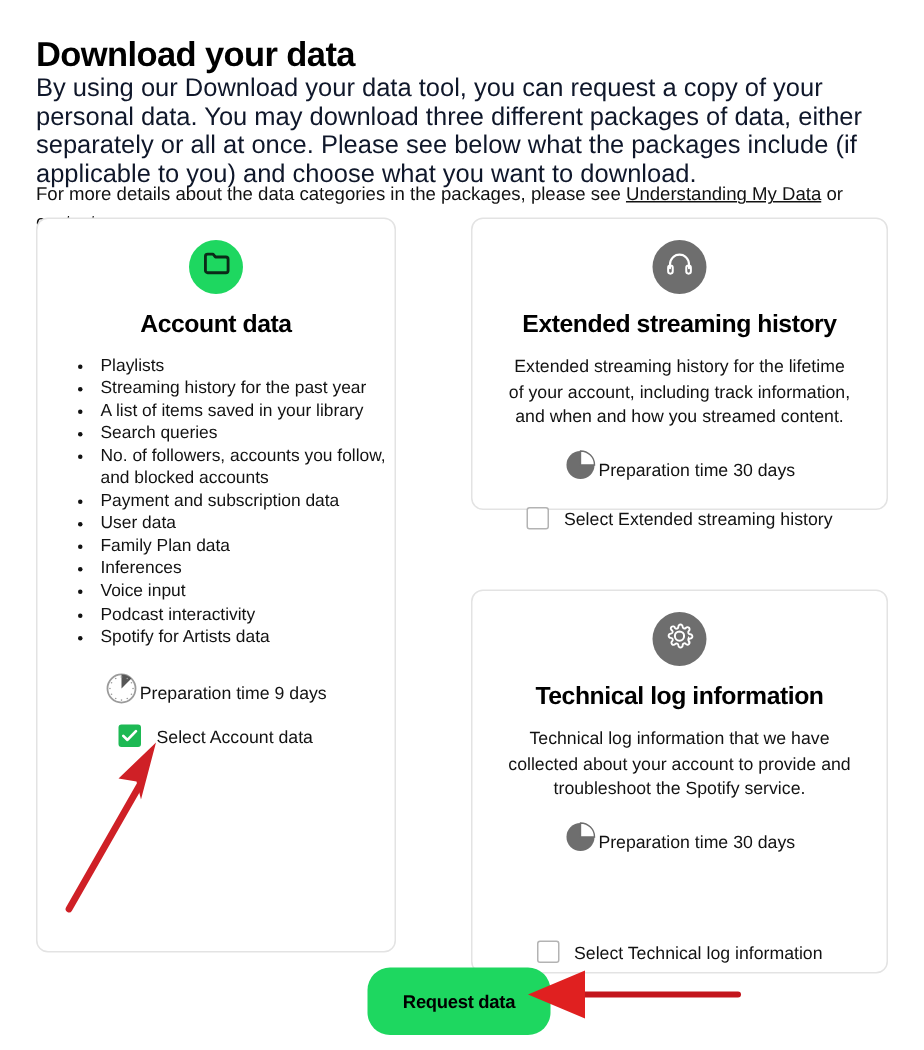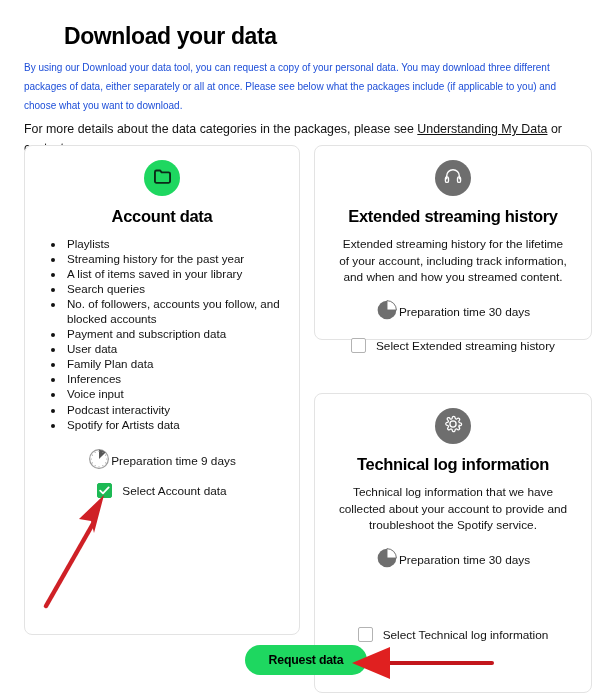--- a/index.html
+++ b/index.html
@@ -11,42 +11,42 @@
     font-family: "Liberation Sans", sans-serif;
     color: #121212;
     overflow: hidden;
   }
   .page { position: relative; width: 616px; height: 700px; }
 
   
   .page-title {
     position: absolute; left: 24px; top: 6px;
     font-size: 23px; font-weight: bold; letter-spacing: -0.4px;
-    color: #000000; line-height: 30px; margin-left: 40px;
+    color: #000000; line-height: 30px;
   }
   .intro {
-    position: absolute; left: 24px; top: 48px; width: 566px;
-    font-size: 10px; line-height: 19px; color: #1d4ed8;
+    position: absolute; left: 24px; top: 32px; width: 566px;
+    font-size: 17px; line-height: 19px; color: #0f172a;
   }
   .intro2 {
     position: absolute; left: 24px; top: 108px; width: 572px;
     font-size: 12.4px; line-height: 19px; color: #121212;
   }
   .lnk { color: #121212; text-decoration: underline; cursor: pointer; }
 
   
   .card {
     position: absolute;
     background: #ffffff;
     border: 1px solid #e3e3e3;
     border-radius: 8px;
   }
-  #card-account   { left: 24px;  top: 145px; width: 276px; height: 490px; }
+  #card-account   { left: 24px;  top: 145px; width: 240px; height: 490px; }
   #card-extended  { left: 314px; top: 145px; width: 278px; height: 195px; }
-  #card-technical { left: 314px; top: 393px; width: 278px; height: 300px; }
+  #card-technical { left: 314px; top: 393px; width: 278px; height: 256px; }
 
   
   .badge {
     width: 36px; height: 36px; border-radius: 50%;
     display: flex; align-items: center; justify-content: center;
     margin: 0 auto;
   }
   .badge.green { background: #1ed760; }
   .badge.gray  { background: #6e6e6e; }
 
@@ -102,21 +102,21 @@
   #prep-account  { position: absolute; left: 0; right: 0; top: 302px; }
   #check-account { position: absolute; left: 0; right: 0; top: 337px; }
   #prep-ext      { position: absolute; left: 0; right: 0; top: 153px; }
   #check-ext     { position: absolute; left: 0; right: 0; top: 192px; }
   #prep-tech     { position: absolute; left: 0; right: 0; top: 153px; }
   #check-tech    { position: absolute; left: 0; right: 0; top: 196px; margin-top: 37px; }
 
   
   .request-btn {
     position: absolute; left: 245px; top: 645px;
-    width: 122px; height: 30px;
+    width: 122px; height: 45px;
     background: #1ed760; border: none; border-radius: 15px;
     font-family: "Liberation Sans", sans-serif;
     font-size: 12.3px; font-weight: bold; letter-spacing: -0.2px;
     color: #000000; cursor: pointer;
   }
 
   
   .arrow-svg { position: absolute; pointer-events: none; }
   #arrow-checkbox { left: 38px; top: 492px; }
   #arrow-button   { left: 348px; top: 645px; }

